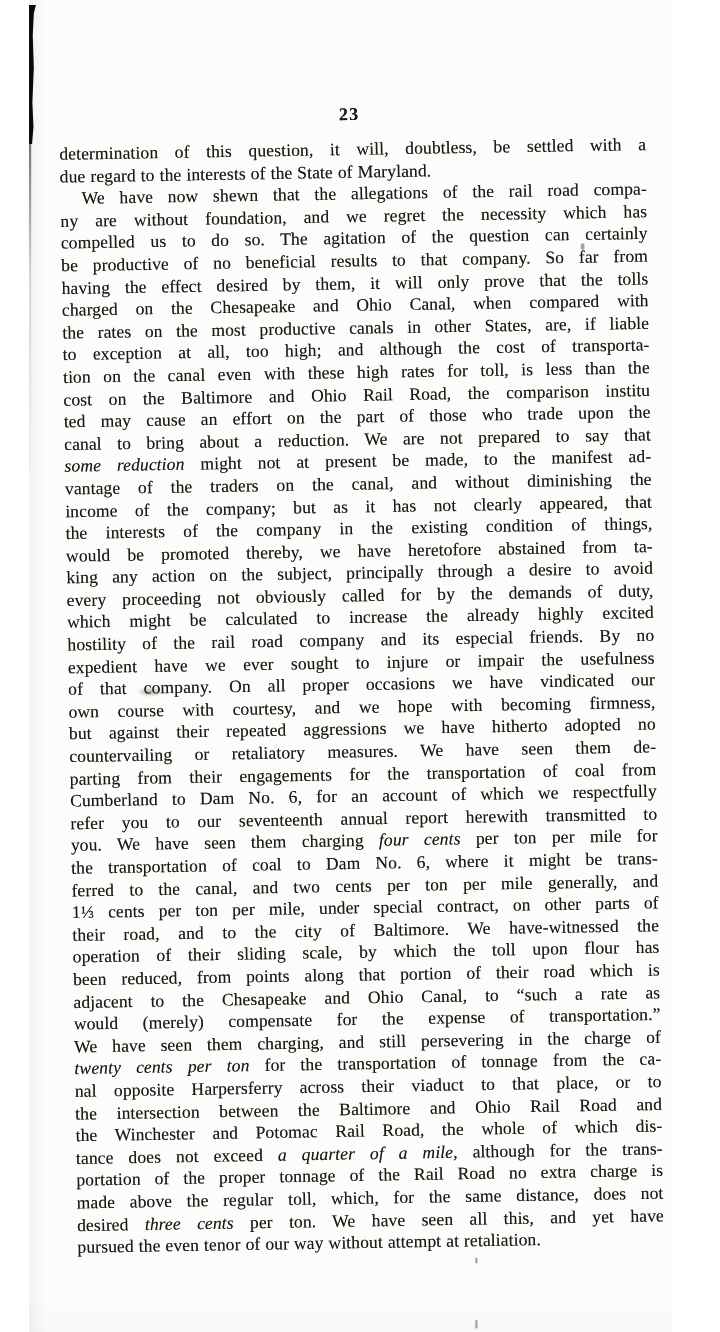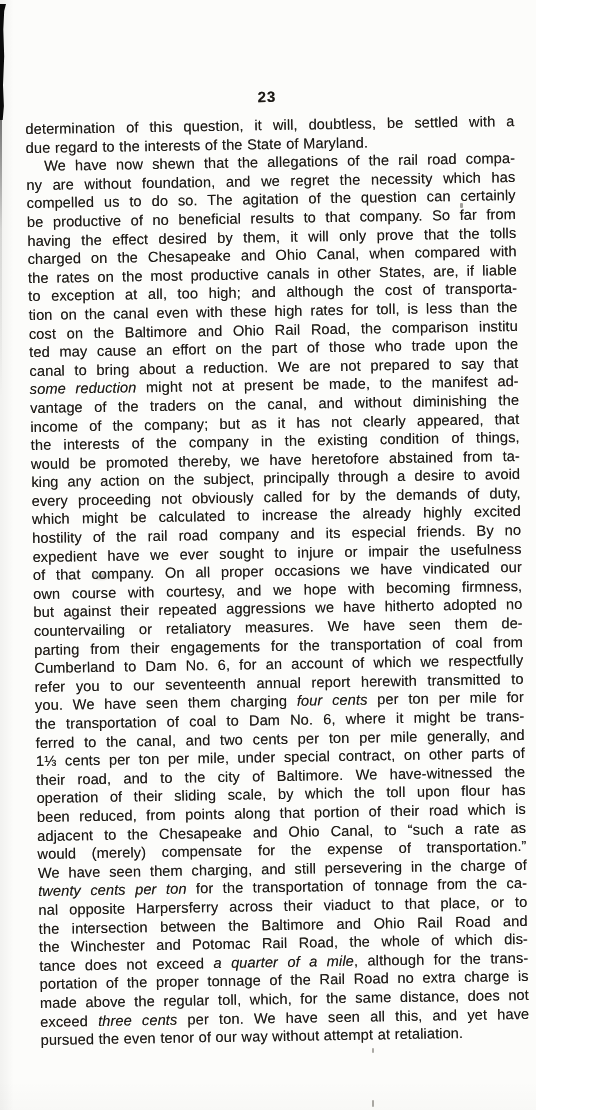--- a/index.html
+++ b/index.html
@@ -1,22 +1,23 @@
 <!DOCTYPE html>
 <html><head>
 <meta charset="utf-8">
 <style>
   html,body{margin:0;padding:0;background:#ffffff;}
   #page{
     position:relative;
     width:536px;height:1110px;
     background:var(--paper,#fcfcfa);
     overflow:hidden;
-    font-family:Liberation Sans, sans-serif;
+    font-family:Liberation Serif, serif;
     color:var(--ink,#1d1a16);
+    margin-left:24px;
   }
   
   #page::before{
     content:"";position:absolute;inset:0;pointer-events:none;
     background:linear-gradient(90deg,rgba(0,0,0,0.045),rgba(0,0,0,0) 14px),
                linear-gradient(0deg,rgba(0,0,0,0.015),rgba(0,0,0,0) 30px);
   }
   .pageno{
     position:absolute;top:88px;left:237px;width:60px;
     text-align:center;font-size:15px;font-weight:bold;
@@ -107,21 +108,21 @@
       <div class="line j"><span>adjacent to the Chesapeake and Ohio Canal, to “such a rate as</span></div>
       <div class="line j"><span>would (merely) compensate for the expense of transportation.”</span></div>
       <div class="line j"><span>We have seen them charging, and still persevering in the charge of</span></div>
       <div class="line j"><i>twenty cents per ton</i><span> for the transportation of tonnage from the ca-</span></div>
       <div class="line j"><span>nal opposite Harpersferry across their viaduct to that place, or to</span></div>
       <div class="line j"><span>the intersection between the Baltimore and Ohio Rail Road and</span></div>
       <div class="line j"><span>the Winchester and Potomac Rail Road, the whole of which dis-</span></div>
       <div class="line j"><span>tance does not exceed </span><i>a quarter of a mile</i><span>, although for the trans-</span></div>
       <div class="line j"><span>portation of the proper tonnage of the Rail Road no extra charge is</span></div>
       <div class="line j"><span>made above the regular toll, which, for the same distance, does not</span></div>
-      <div class="line j"><span>exceed </span><i>three cents</i><span> per ton.  We have seen all this, and yet have</span></div>
+      <div class="line j"><span>desired </span><i>three cents</i><span> per ton.  We have seen all this, and yet have</span></div>
       <div class="line"><span>pursued the even tenor of our way without attempt at retaliation.</span></div>
     </div>
 
   <div class="smudge"></div>
   <div class="speck sp1"></div>
   <div class="speck sp2"></div>
   <div class="speck sp3"></div>
   <div class="speck sp4"></div>
   <div class="speck sp5"></div>
 </div>

